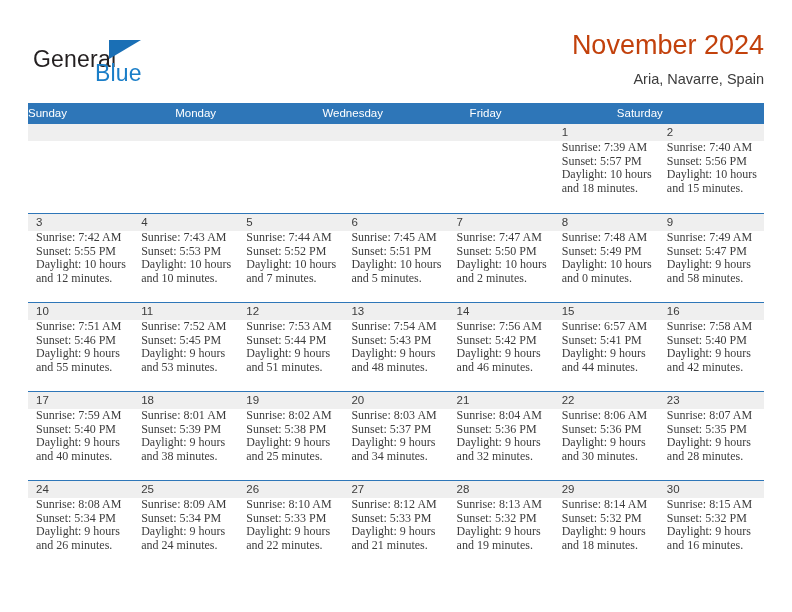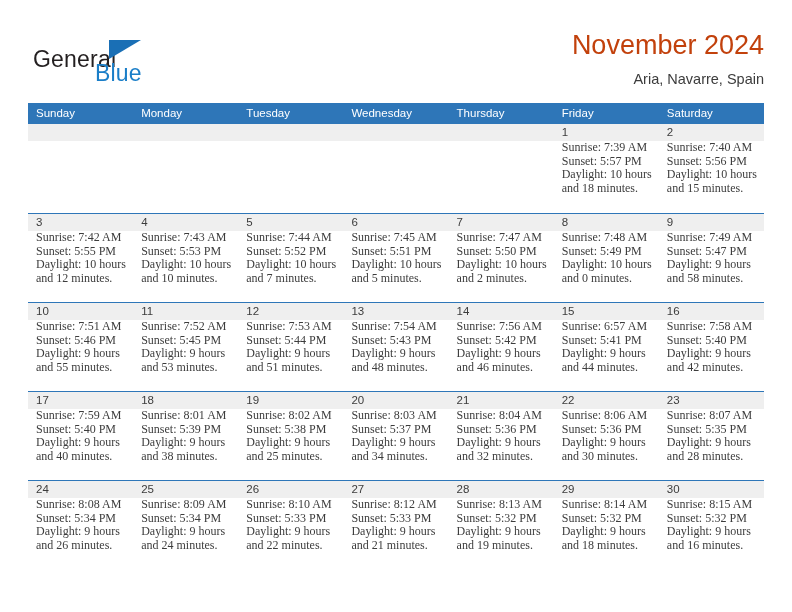--- a/index.html
+++ b/index.html
@@ -91,21 +91,20 @@
     width: 736px;
   }
   .cal-head {
     display: flex;
     background: #2e76b8;
     height: 21px;
   }
   .cal-head .hcell {
     flex: 1 1 0;
     box-sizing: border-box;
-    padding-left: 8px;
     color: #ffffff;
     font-size: 11.5px;
     line-height: 21px;
     white-space: nowrap;
     overflow: hidden;
   }
 
   .week {
     display: flex;
     border-top: 1.5px solid #2e76b8;
@@ -162,23 +161,21 @@
       <div class="cal-title">November 2024</div>
       <div class="cal-subtitle">Aria, Navarre, Spain</div>
     </div>
 
   </div>
 
   <div class="calendar">
     <div class="cal-head">
       <div class="hcell">Sunday</div>
       <div class="hcell">Monday</div>
-      <div class="hcell">Tuesday</div>
       <div class="hcell">Wednesday</div>
-      <div class="hcell">Thursday</div>
       <div class="hcell">Friday</div>
       <div class="hcell">Saturday</div>
     </div>
     <div id="weeks-container">
         <div class="week">
           <div class="daycell empty">
             <div class="numband"></div>
           </div>
           <div class="daycell empty">
             <div class="numband"></div>

